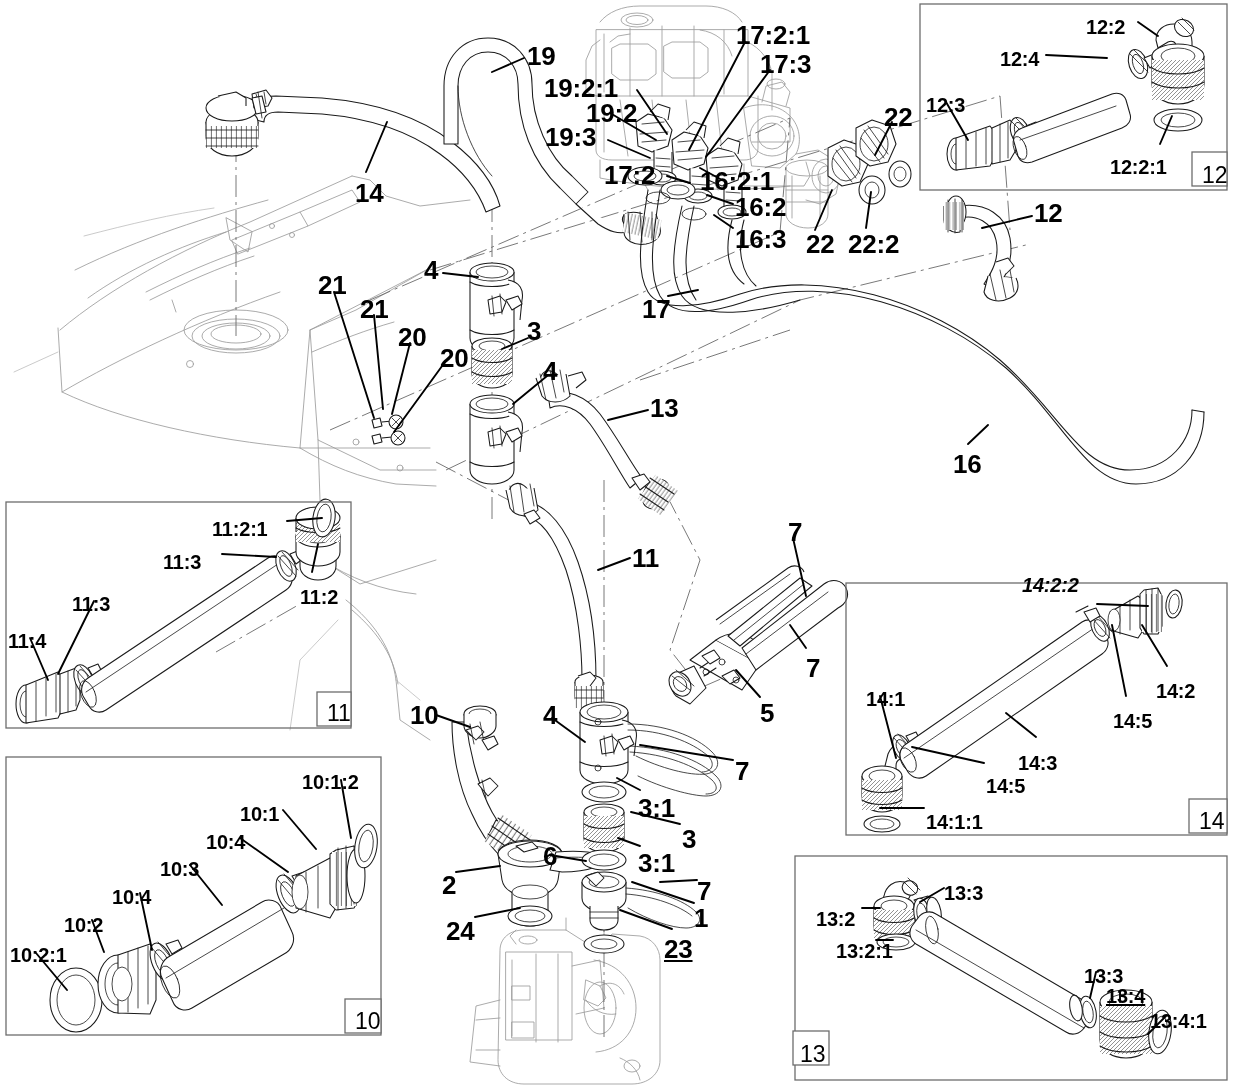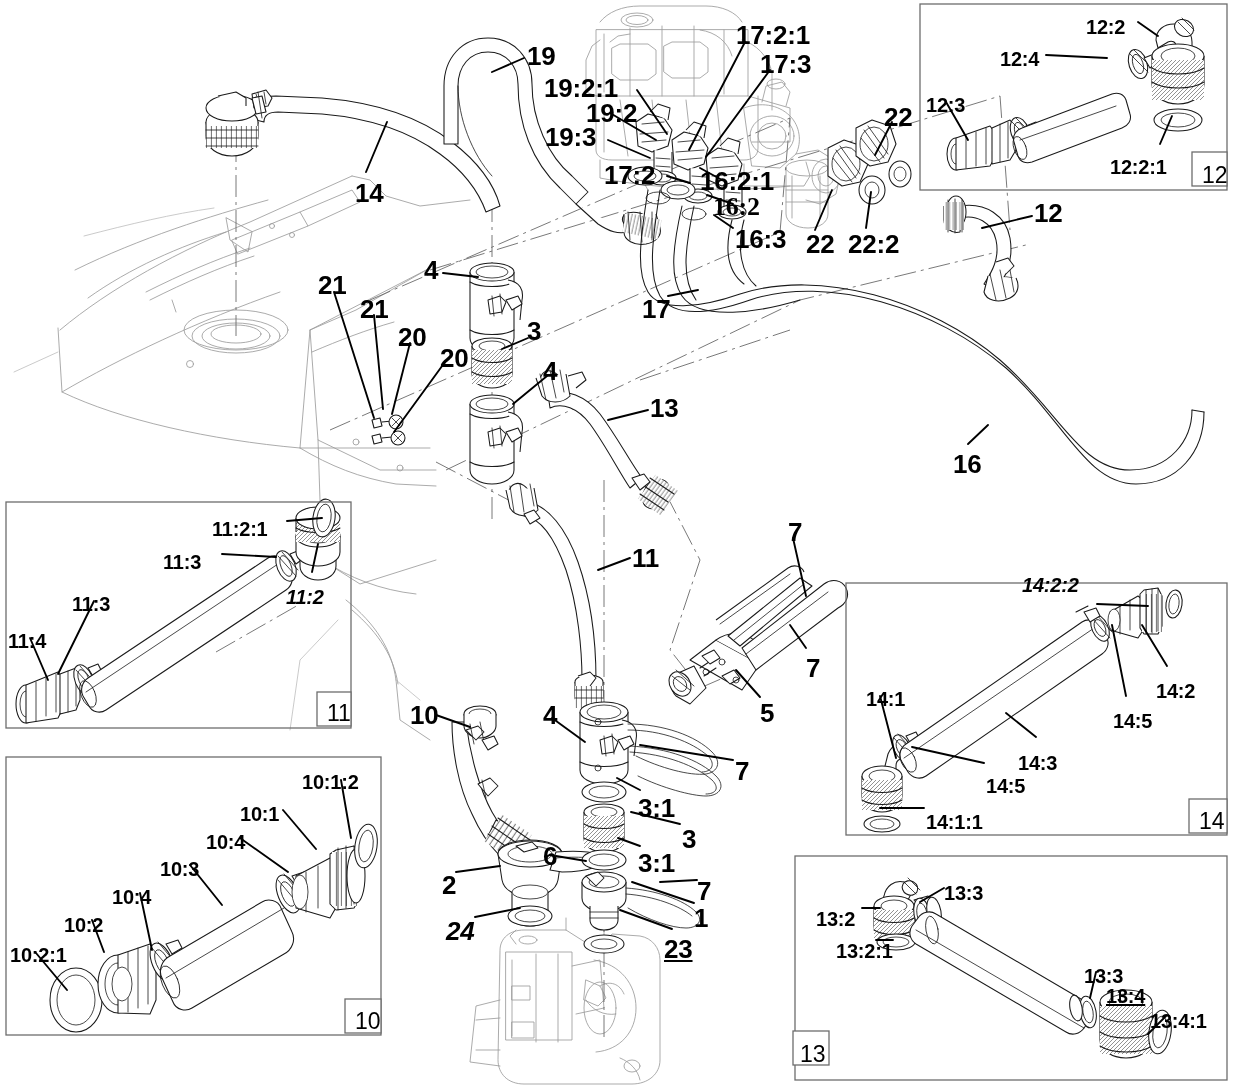--- a/index.html
+++ b/index.html
@@ -747,21 +747,21 @@
 
   <div id="label-layer">
       <div class="lbl s26" style="left: 527px; top: 43px;">19</div>
       <div class="lbl s26" style="left: 544px; top: 75px;">19:2:1</div>
       <div class="lbl s26" style="left: 545px; top: 100px; margin-left: 41px;">19:2</div>
       <div class="lbl s26" style="left: 545px; top: 124px;">19:3</div>
       <div class="lbl s26" style="left: 736px; top: 22px;">17:2:1</div>
       <div class="lbl s26" style="left: 760px; top: 51px;">17:3</div>
       <div class="lbl s26" style="left: 604px; top: 162px;">17:2</div>
       <div class="lbl s26" style="left: 700px; top: 168px;">16:2:1</div>
-      <div class="lbl s26" style="left: 713px; top: 194px; font-family: Liberation Serif, serif;">16:2</div>
+      <div class="lbl s26" style="left: 735px; top: 194px;">16:2</div>
       <div class="lbl s26" style="left: 735px; top: 218px; margin-top: 8px;">16:3</div>
       <div class="lbl s26" style="left: 884px; top: 104px;">22</div>
       <div class="lbl s26" style="left: 806px; top: 231px;">22</div>
       <div class="lbl s26" style="left: 848px; top: 231px;">22:2</div>
       <div class="lbl s26" style="left: 1034px; top: 200px;">12</div>
       <div class="lbl s26" style="left: 953px; top: 451px;">16</div>
       <div class="lbl s26" style="left: 355px; top: 180px;">14</div>
       <div class="lbl s26" style="left: 424px; top: 257px;">4</div>
       <div class="lbl s26" style="left: 543px; top: 358px;">4</div>
       <div class="lbl s26" style="left: 527px; top: 318px;">3</div>
@@ -776,31 +776,31 @@
       <div class="lbl s26" style="left: 806px; top: 655px;">7</div>
       <div class="lbl s26" style="left: 760px; top: 700px;">5</div>
       <div class="lbl s26" style="left: 410px; top: 702px;">10</div>
       <div class="lbl s26" style="left: 543px; top: 702px;">4</div>
       <div class="lbl s26" style="left: 735px; top: 758px;">7</div>
       <div class="lbl s26" style="left: 638px; top: 795px;">3:1</div>
       <div class="lbl s26" style="left: 682px; top: 826px;">3</div>
       <div class="lbl s26" style="left: 638px; top: 850px;">3:1</div>
       <div class="lbl s26" style="left: 543px; top: 843px;">6</div>
       <div class="lbl s26" style="left: 442px; top: 872px;">2</div>
-      <div class="lbl s26" style="left: 446px; top: 918px; font-style: italic;">24</div>
+      <div class="lbl s26" style="left: 446px; top: 918px;">24</div>
       <div class="lbl s26" style="left: 697px; top: 878px;">7</div>
       <div class="lbl s26" style="left: 694px; top: 905px;">1</div>
       <div class="lbl s26" style="left: 664px; top: 936px; text-decoration: underline;">23</div>
       <div class="lbl s24" style="left: 1086px; top: 6px;">12:2</div>
       <div class="lbl s24" style="left: 1000px; top: 38px; text-align: center;">12:4</div>
       <div class="lbl s24" style="left: 926px; top: 84px;">12:3</div>
       <div class="lbl s24" style="left: 1110px; top: 146px;">12:2:1</div>
       <div class="lbl s24" style="left: 212px; top: 508px;">11:2:1</div>
       <div class="lbl s24" style="left: 163px; top: 541px;">11:3</div>
-      <div class="lbl s24" style="left: 286px; top: 576px; font-style: italic;">11:2</div>
+      <div class="lbl s24" style="left: 300px; top: 576px;">11:2</div>
       <div class="lbl s24" style="left: 72px; top: 583px;">11:3</div>
       <div class="lbl s24" style="left: 8px; top: 620px;">11:4</div>
       <div class="lbl s24" style="left: 302px; top: 761px;">10:1:2</div>
       <div class="lbl s24" style="left: 240px; top: 793px;">10:1</div>
       <div class="lbl s24" style="left: 206px; top: 821px;">10:4</div>
       <div class="lbl s24" style="left: 160px; top: 848px;">10:3</div>
       <div class="lbl s24" style="left: 112px; top: 876px;">10:4</div>
       <div class="lbl s24" style="left: 64px; top: 904px;">10:2</div>
       <div class="lbl s24" style="left: 10px; top: 934px;">10:2:1</div>
       <div class="lbl s24" style="left: 1022px; top: 564px; font-style: italic;">14:2:2</div>

